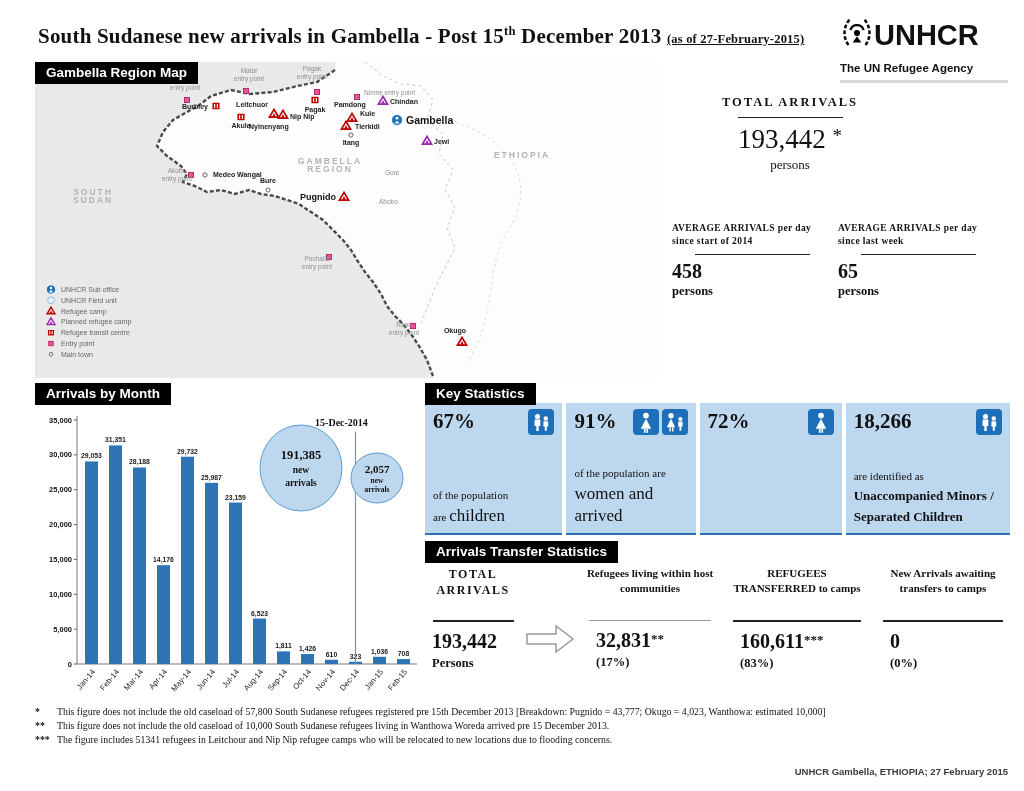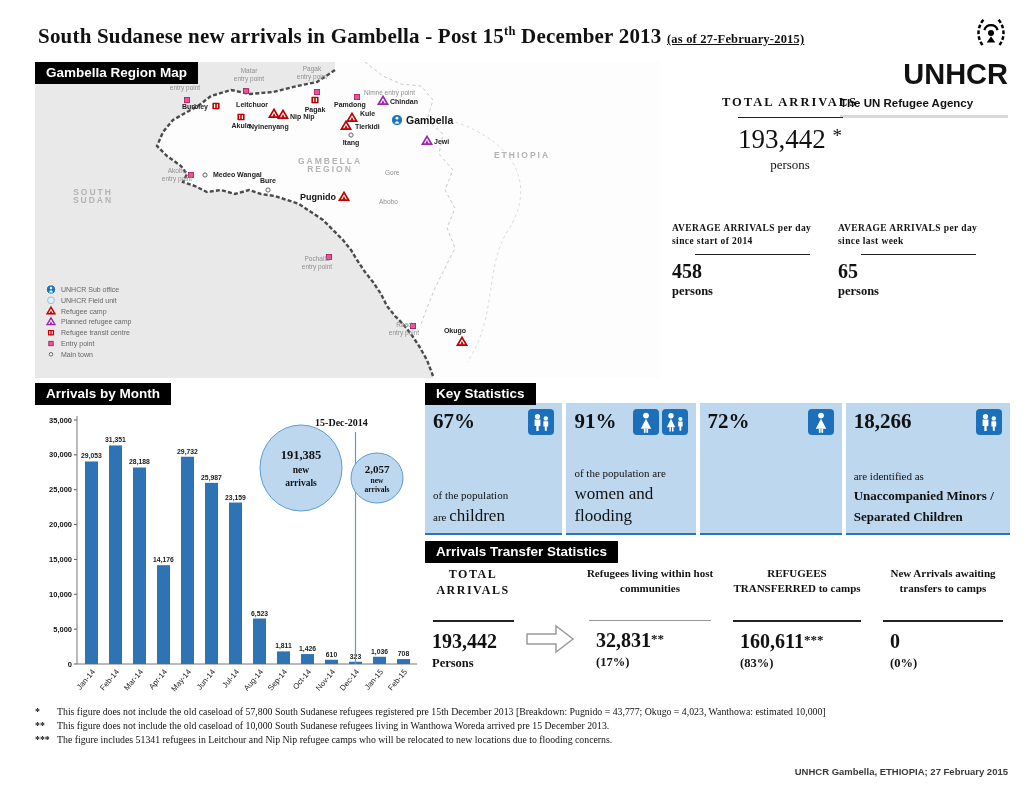--- a/index.html
+++ b/index.html
@@ -3,21 +3,21 @@
 <meta charset="utf-8">
 <style>
   html,body{margin:0;padding:0;background:#fff;}
   .page{position:relative;width:1024px;height:791px;background:#fff;outline:1px solid #c9c9c9;
         font-family:"Liberation Serif",serif;color:#111;overflow:hidden;}
   
   .title{position:absolute;left:38px;top:24px;font-size:21px;font-weight:bold;letter-spacing:.2px;}
   .title sup{font-size:60%;}
   .asof{font-size:12.5px;text-decoration:underline;font-weight:bold;}
   .logo{position:absolute;right:16px;top:16px;width:168px;border-bottom:3px solid #d9d9d9;padding-bottom:6px;}
-  .logo-row{display:flex;align-items:flex-end;gap:6px;flex-direction:column;}
+  .logo-row{display:flex;align-items:center;gap:0;}
   .logo-name{font-family:"Liberation Sans",sans-serif;font-weight:bold;font-size:29px;letter-spacing:0px;line-height:1;}
   .logo-tag{font-family:Liberation Sans, sans-serif;font-weight:bold;font-size:11.5px;margin-top:8px;}
   
   .secbar{position:absolute;background:#000;color:#fff;font-family:"Liberation Sans",sans-serif;
           font-weight:bold;font-size:13.5px;padding:3px 11px 4px;white-space:nowrap;z-index:5;}
   
   #map-svg{position:absolute;left:35px;top:62px;}
   svg text.m-gray{font:6.5px "Liberation Sans",sans-serif;fill:#8f8f8f;}
   svg text.m-dark{font:bold 7px "Liberation Sans",sans-serif;fill:#222;}
   svg text.m-bold{font:bold 10.5px "Liberation Sans",sans-serif;fill:#111;}
@@ -392,21 +392,21 @@
                 <circle cx="9" cy="6.8" r="2.7"></circle>
                 <path d="M9 9.8 L4.8 18.3 h8.4z"></path>
                 <rect x="7.4" y="18.3" width="1.5" height="4.2"></rect>
                 <rect x="10" y="18.3" width="1.5" height="4.2"></rect>
                 <circle cx="18.4" cy="10" r="2.1"></circle>
                 <path d="M16.2 12.6h4.4v5h-1.3v4.2h-1.8v-4.2h-1.3z"></path>
               </g>
             </svg>
           </span>
         </div>
-        <div class="ks-text"><span class="ks-small">of the population are</span><br><span class="ks-big">women and flooding</span></div>
+        <div class="ks-text"><span class="ks-small">of the population are</span><br><span class="ks-big">women and arrived</span></div>
       </div>
       <div class="ks-box" style="width: 136px;">
         <div class="ks-top">
           <span class="ks-value">72%</span>
           <span class="ks-icons">
             <svg class="ks-icon" viewBox="0 0 26 26">
               <rect width="26" height="26" rx="4" fill="#1c6fb8"></rect>
               <g fill="#fff">
                 <circle cx="13" cy="6.6" r="2.9"></circle>
                 <path d="M13 9.8 L7.8 19.8 h10.4z"></path>

